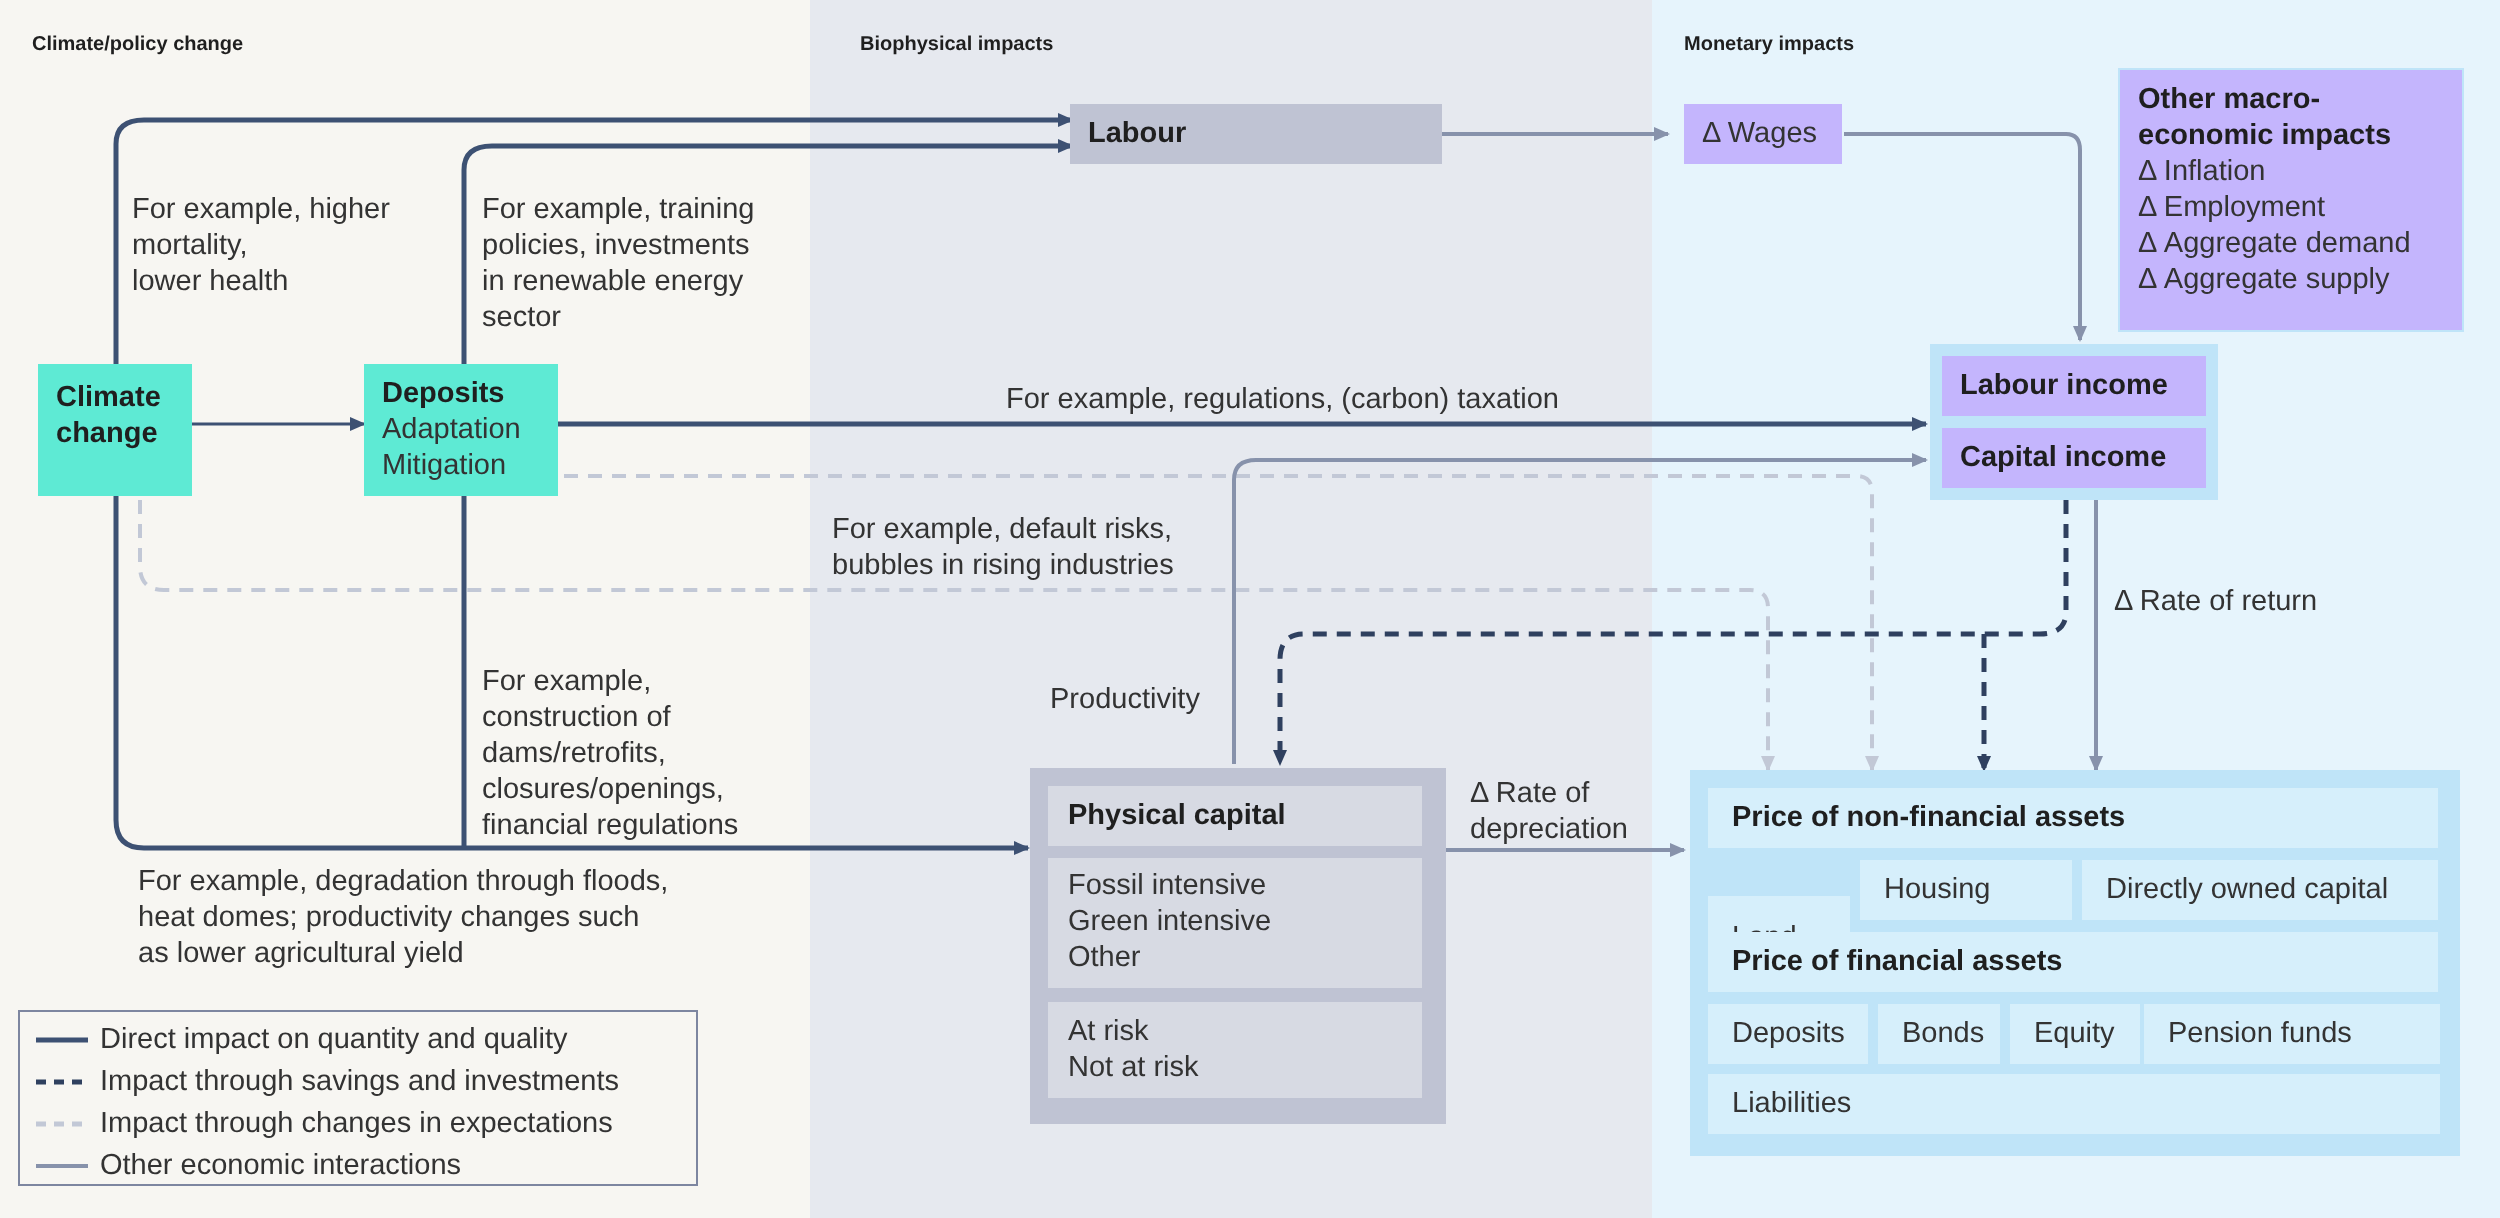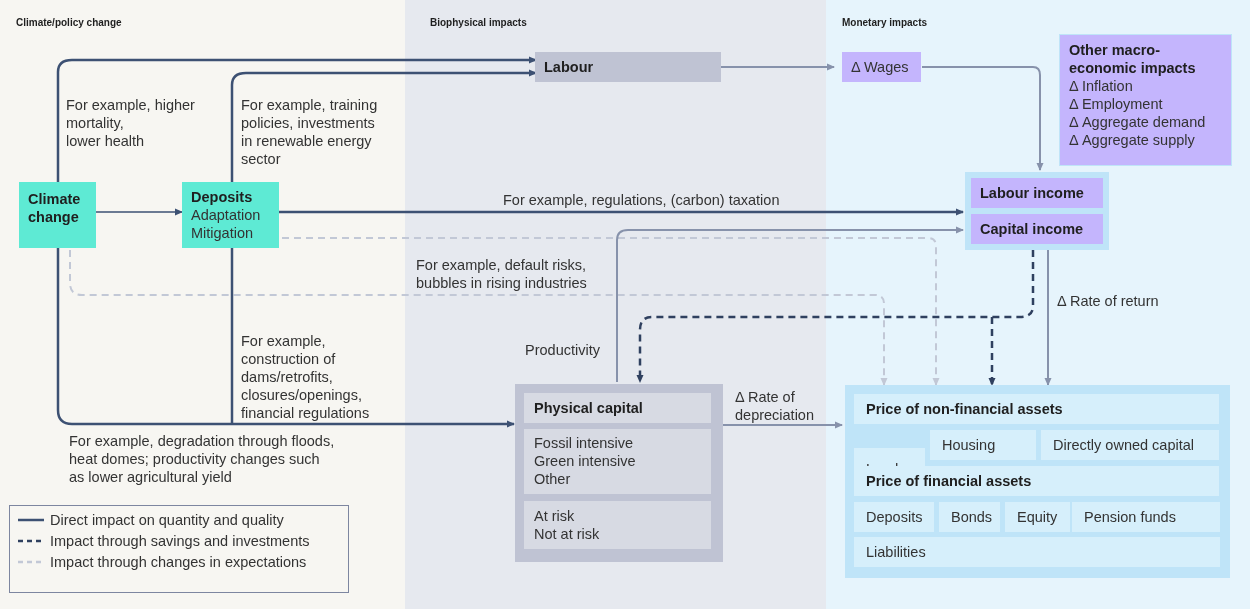--- a/index.html
+++ b/index.html
@@ -187,13 +187,19 @@
         <line x1="0" y1="2" x2="26" y2="2" stroke="#2f405f" stroke-width="2.5" stroke-dasharray="5,4"></line>
       </svg>
     <span>Impact through savings and investments</span>
   </div>
   <div class="legend-row" style="top:46px;">
     <svg width="26" height="4">
         <line x1="0" y1="2" x2="26" y2="2" stroke="#c2c8d6" stroke-width="2.5" stroke-dasharray="5,4"></line>
       </svg>
     <span>Impact through changes in expectations</span>
   </div>
+  <div class="legend-row" style="top:67px;">
+    <svg width="26" height="4">
+        <line x1="0" y1="2" x2="26" y2="2" stroke="#8792ab" stroke-width="2"></line>
+      </svg>
+    <span>Other economic interactions</span>
+  </div>
 </div>
 
 </body></html>

